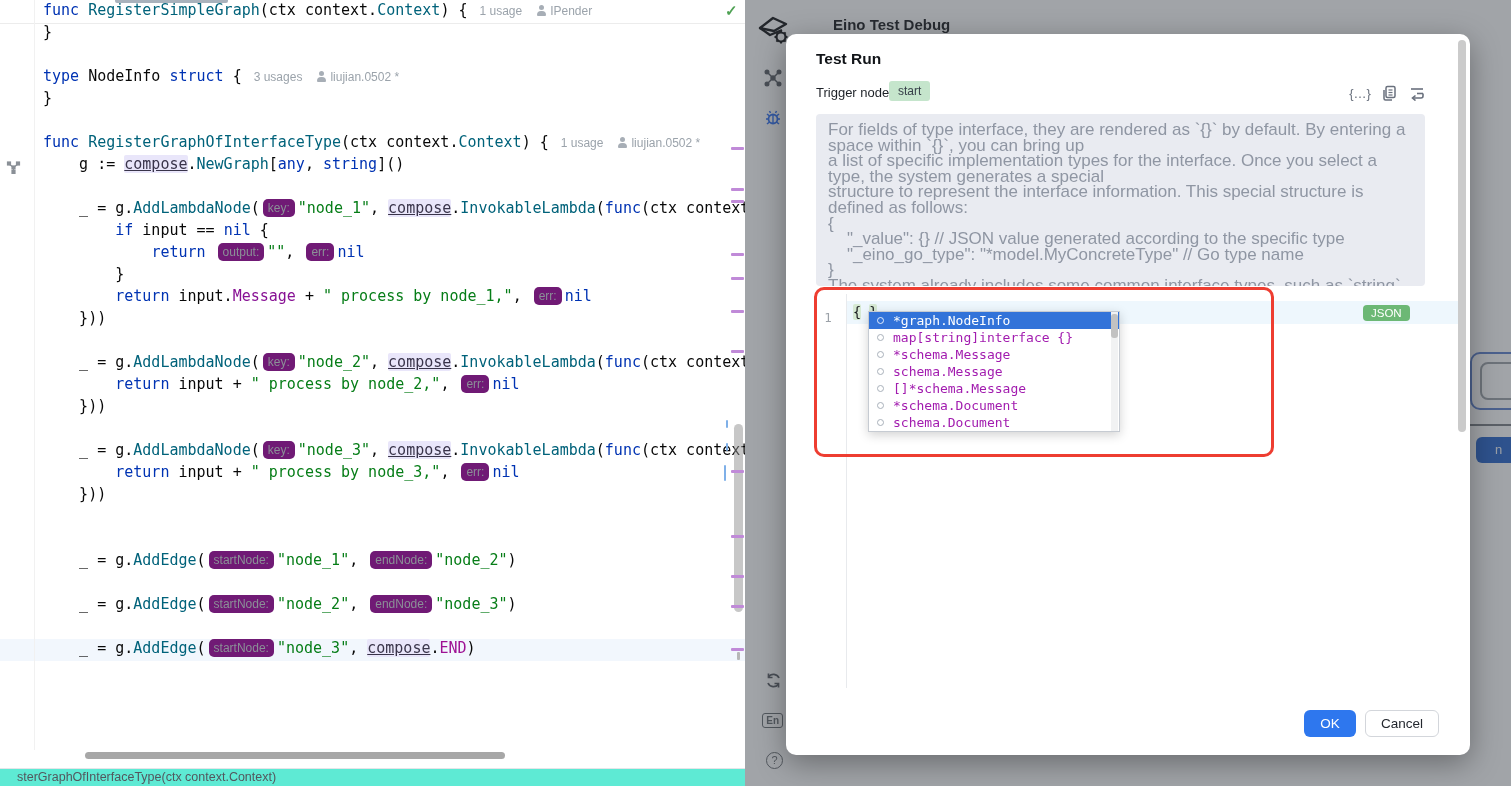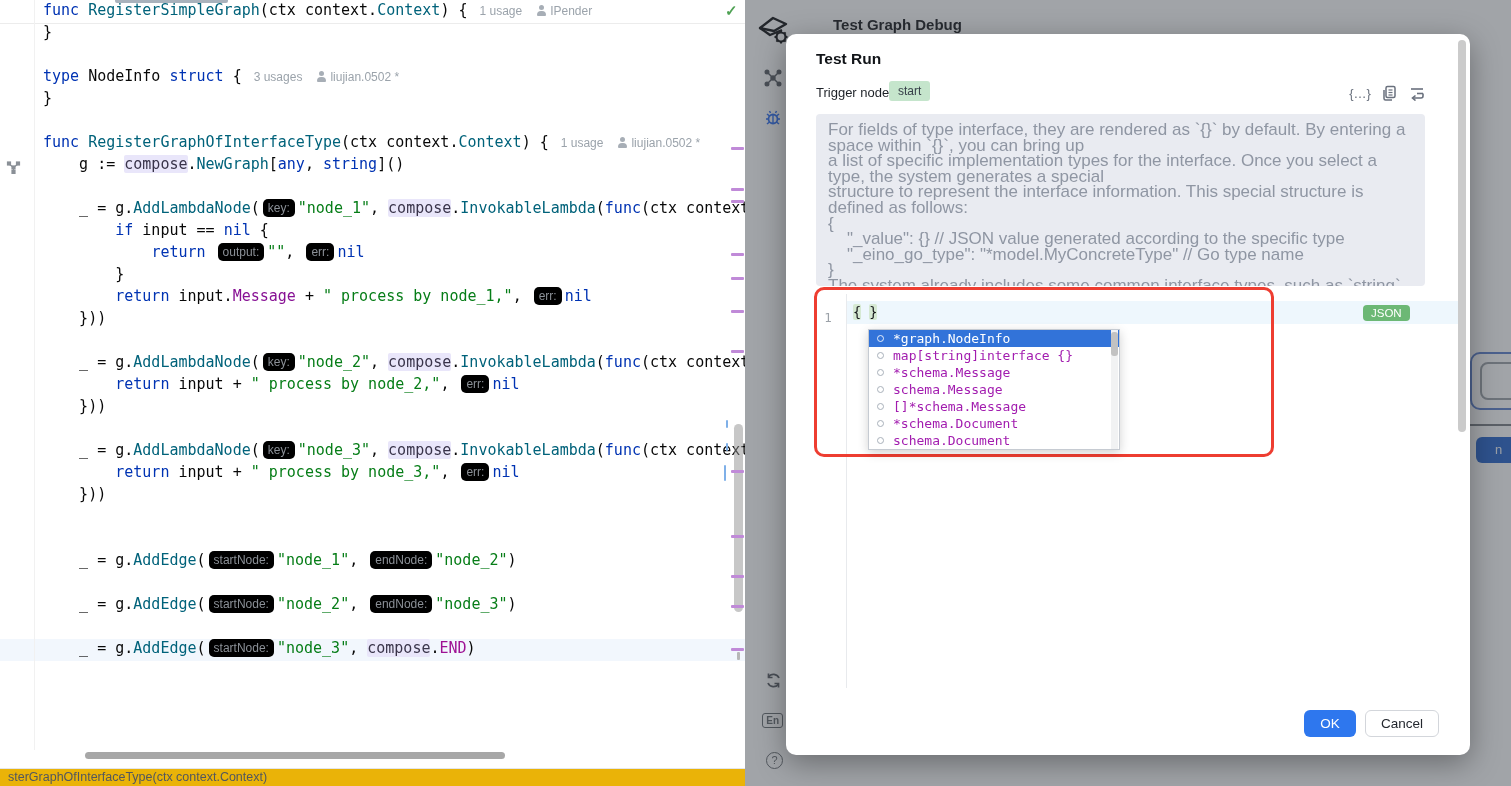--- a/index.html
+++ b/index.html
@@ -13,38 +13,38 @@
   .code-row { position:relative; height:22px; line-height:18px; padding-left:43px;
     white-space:pre; font-family:"DejaVu Sans Mono", monospace; font-size:15px; color:#080808; }
   .code-row.hl { background:#f2f7fd; }
   .tok-kw  { color:#0033B3; }
   .tok-fn  { color:#00627A; }
   .tok-typ { color:#00627A; }
   .tok-str { color:#067D17; }
   .tok-cst { color:#9E1294; }
   .tok-fld { color:#871094; }
   .tok-pl  { color:#080808; }
-  .tok-pkg { color:#39344a; background:#e9e6fa; border-radius:2px; }
-  .tok-hint { background:#000000; color:#8b9097; font-size:12px; font-family:"Liberation Sans",sans-serif;
+  .tok-pkg { color:#39344a; background:#e9e6fa; border-radius:2px;text-decoration:underline; }
+  .tok-hint { background:#701a75; color:#8b9097; font-size:12px; font-family:"Liberation Sans",sans-serif;
     border-radius:5px; padding:2px 5px; margin:0 3px; vertical-align:1px; }
   .tok-ann { color:#9ba3ab; font-size:12px; font-family:"Liberation Sans",sans-serif; margin-left:12px; }
   .tok-usr { color:#9ba3ab; font-size:12px; font-family:"Liberation Sans",sans-serif; margin-left:14px; }
   .person-ico { display:inline-block; position:relative; width:10px; height:11px; margin-right:4px; vertical-align:-1px; }
   .person-ico::before { content:""; position:absolute; left:3px; top:0; width:5px; height:5px; border-radius:50%; background:#a7aeb6; }
   .person-ico::after  { content:""; position:absolute; left:1px; top:6px; width:9px; height:5px; border-radius:4px 4px 1px 1px; background:#a7aeb6; }
   .sticky-sep { position:absolute; left:0; top:23px; width:745px; height:1px; background:#ececec; }
   .gutter-line { position:absolute; left:34px; top:0; width:1px; height:750px; background:#f1f1f1; }
   .top-mini-bar { position:absolute; left:115px; top:0; width:113px; height:3px; background:#a9b2bc; border-radius:0 0 2px 2px; }
   .analysis-check { position:absolute; left:725px; top:2px; font-size:15px; font-weight:bold; color:#4fa254; }
   .stripe-mark { position:absolute; border-radius:1px; }
   .editor-vscroll { position:absolute; left:734px; top:424px; width:9px; height:188px; background:#8f8f8f; opacity:.5; border-radius:5px; }
   .editor-hscroll { position:absolute; left:85px; top:752px; width:420px; height:7px; background:#8a8a8a; opacity:.75; border-radius:4px; }
   .gutter-run-icon { position:absolute; left:6px; top:160px; }
-  .status-bar { position:absolute; left:0; top:768px; width:745px; height:18px; background:#eab308;
-    border-top:1px solid #e4e6e9; font-size:12.5px; color:#53575e; line-height:17px; padding-left:8px; }
+  .status-bar { position:absolute; left:0; top:768px; width:745px; height:18px; background:#5eead4;
+    border-top:1px solid #e4e6e9; font-size:12.5px; color:#53575e; line-height:17px; padding-left:17px; }
 
   
   .panel { position:absolute; left:745px; top:0; width:766px; height:786px; background:#f7f8fa; overflow:hidden; }
   .panel-header-title { position:absolute; left:88px; top:16px; font-size:15px; font-weight:600; color:#1d2126; }
   .panel-logo { position:absolute; left:8px; top:9px; }
   .tb-icon { position:absolute; left:14px; width:24px; height:24px; display:flex; align-items:center; justify-content:flex-end; }
   .en-badge { border:1.5px solid #6a7076; border-radius:3px; color:#6a7076; font-size:10px; font-weight:600; padding:1px 3px; }
   .help-badge { border:1.5px solid #6a7076; border-radius:50%; color:#6a7076; font-size:11px; width:17px; height:17px;
     display:flex; align-items:center; justify-content:center; }
   .behind-input-box { position:absolute; left:725px; top:352px; width:60px; height:58px; border:2px solid #5d81cc; border-radius:10px 0 0 10px; }
@@ -68,21 +68,21 @@
     font-size:12.5px; color:#9ba1a8; line-height:23px; }
   .json-gutter-line { position:absolute; left:60px; top:260px; width:1px; height:394px; background:#e8eaed; }
   .json-row-hl { position:absolute; left:61px; top:267px; width:614px; height:23px; background:#eef7fd; }
   .json-content { position:absolute; left:67px; top:267px; height:23px; line-height:23px;
     font-family:"DejaVu Sans Mono",monospace; font-size:13.5px; color:#14161a; white-space:pre; }
   .brace-hl { background:#d6e9d3; border-radius:2px; }
   .json-badge { position:absolute; left:577px; top:271px; background:#6cb875; color:#fff; font-size:11.5px;
     padding:2px 8px; border-radius:4px; }
   .red-annotation { position:absolute; left:28px; top:253px; width:460px; height:170px; border:3px solid #ee3d31;
     border-radius:10px; z-index:1; pointer-events:none; }
-  .autocomplete { position:absolute; left:82px; top:295px; width:252px; height:121px; background:#fff;
+  .autocomplete { position:absolute; left:82px; top:277px; width:252px; height:121px; background:#fff;
     border:1px solid #c6cbd2; box-shadow:0 3px 10px rgba(0,0,0,.18); z-index:2; overflow:hidden; }
   .ac-item { position:relative; height:17px; line-height:17px; padding-left:24px; font-family:"DejaVu Sans Mono",monospace;
     font-size:13px; color:#a21caf; white-space:pre; }
   .ac-item .dd-ico { position:absolute; left:8px; top:5px; width:7px; height:7px; border:1.3px solid #a9b1ba; border-radius:50%; }
   .ac-item.selected { background:#3273d9; color:#fff; }
   .ac-item.selected .dd-ico { border-color:rgba(255,255,255,.85); }
   .ac-scroll-track { position:absolute; right:1px; top:0; width:7px; height:119px; background:#f1f2f3; }
   .ac-scroll-thumb { position:absolute; right:1px; top:2px; width:7px; height:24px; background:#c2c2c2; border-radius:3px; }
   .btn-ok { position:absolute; left:518px; top:676px; width:52px; height:27px; background:#2e77ee; border:none; border-radius:6px;
     color:#fff; font-size:13.5px; font-family:"Liberation Sans",sans-serif; }
@@ -181,21 +181,21 @@
             <line x1="28" y1="32.5" x2="28" y2="34.5"></line>
           <line x1="21.5" y1="28" x2="23.5" y2="28"></line>
             <line x1="32.5" y1="28" x2="34.5" y2="28"></line>
           <line x1="23.4" y1="23.4" x2="24.8" y2="24.8"></line>
             <line x1="31.2" y1="31.2" x2="32.6" y2="32.6"></line>
           <line x1="23.4" y1="32.6" x2="24.8" y2="31.2"></line>
             <line x1="31.2" y1="24.8" x2="32.6" y2="23.4"></line>
         </g>
       </svg>
     </div>
-    <div class="panel-header-title">Test Graph Debug</div>
+    <div class="panel-header-title">Eino Test Debug</div>
 
     <div class="tb-icon" style="top:66px">
       <svg width="20" height="20" viewBox="0 0 20 20">
         <g stroke="#5b6169" stroke-width="1.4" fill="#5b6169">
           <line x1="4" y1="4" x2="10" y2="10"></line>
             <line x1="16" y1="4" x2="10" y2="10"></line>
           <line x1="4" y1="16" x2="10" y2="10"></line>
             <line x1="16" y1="16" x2="10" y2="10"></line>
           <circle cx="4" cy="4" r="1.8"></circle>
             <circle cx="16" cy="4" r="1.8"></circle>

